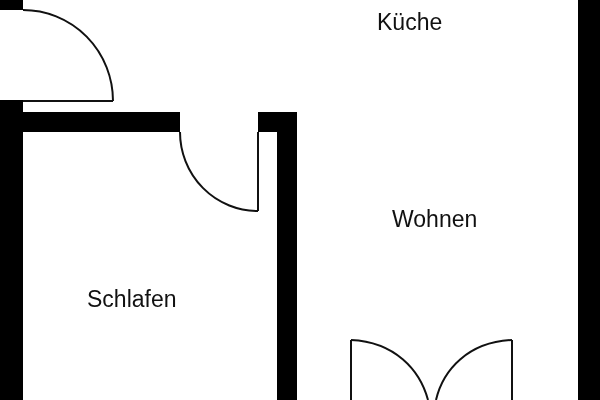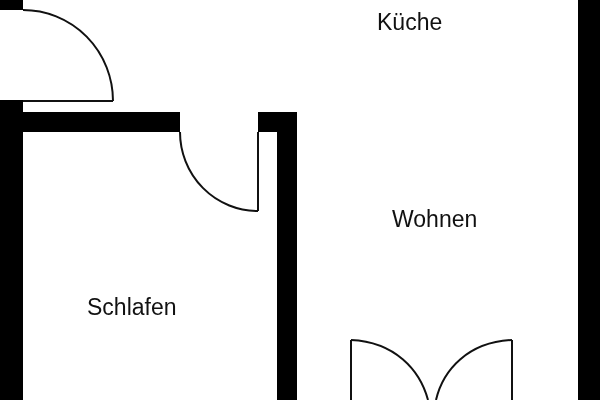--- a/index.html
+++ b/index.html
@@ -41,13 +41,13 @@
   <g fill="none" stroke="#111111" stroke-width="2">
     <line x1="351" y1="340" x2="351" y2="400"></line>
     <path d="M 351 340 C 395 342 420 370 428 400"></path>
     <line x1="512" y1="340" x2="512" y2="400"></line>
     <path d="M 512 340 C 468 342 443 370 436 400"></path>
   </g>
 </svg>
 
 <div class="room-label" style="left:377px; top:11px;">Küche</div>
 <div class="room-label" style="left:392px; top:208px;text-align:center;">Wohnen</div>
-<div class="room-label" style="left:87px; top:288px;margin-top:8px;">Schlafen</div>
+<div class="room-label" style="left:87px; top:288px;">Schlafen</div>
 
 </body></html>

